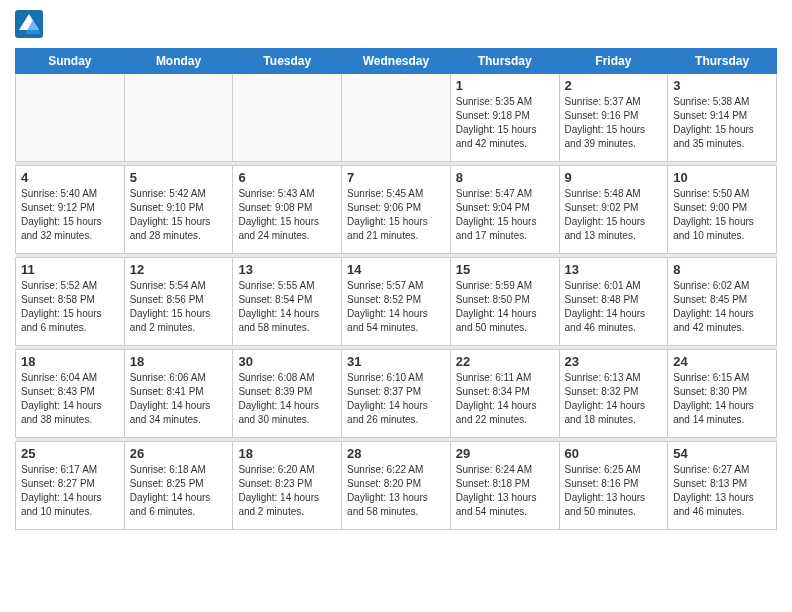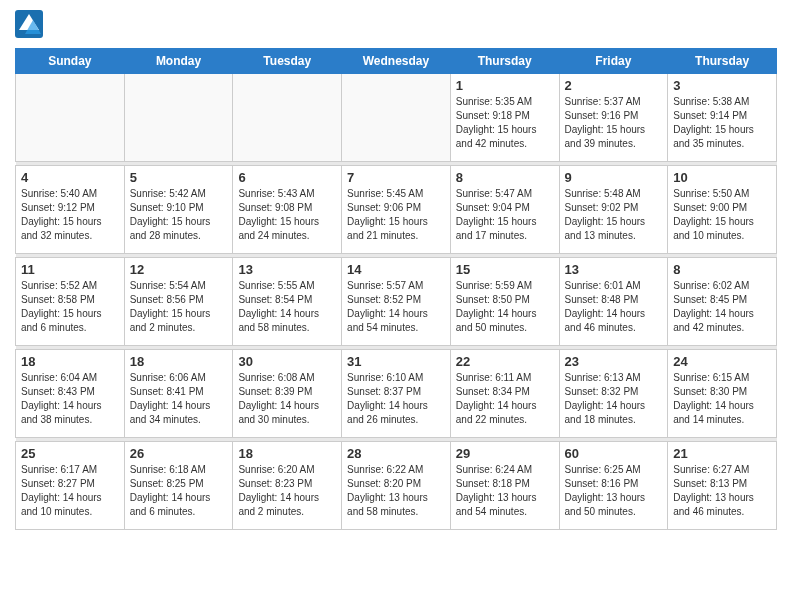--- a/index.html
+++ b/index.html
@@ -245,18 +245,18 @@
         </td>
         <td>
           <div class="day-number">29</div>
           <div class="day-info">Sunrise: 6:24 AM<br>Sunset: 8:18 PM<br>Daylight: 13 hours<br>and 54 minutes.</div>
         </td>
         <td>
           <div class="day-number">60</div>
           <div class="day-info">Sunrise: 6:25 AM<br>Sunset: 8:16 PM<br>Daylight: 13 hours<br>and 50 minutes.</div>
         </td>
         <td>
-          <div class="day-number">21</div>
+          <div class="day-number">54</div>
           <div class="day-info">Sunrise: 6:27 AM<br>Sunset: 8:13 PM<br>Daylight: 13 hours<br>and 46 minutes.</div>
         </td>
       </tr>
     </tbody>
 </table>
 
 </body></html>

